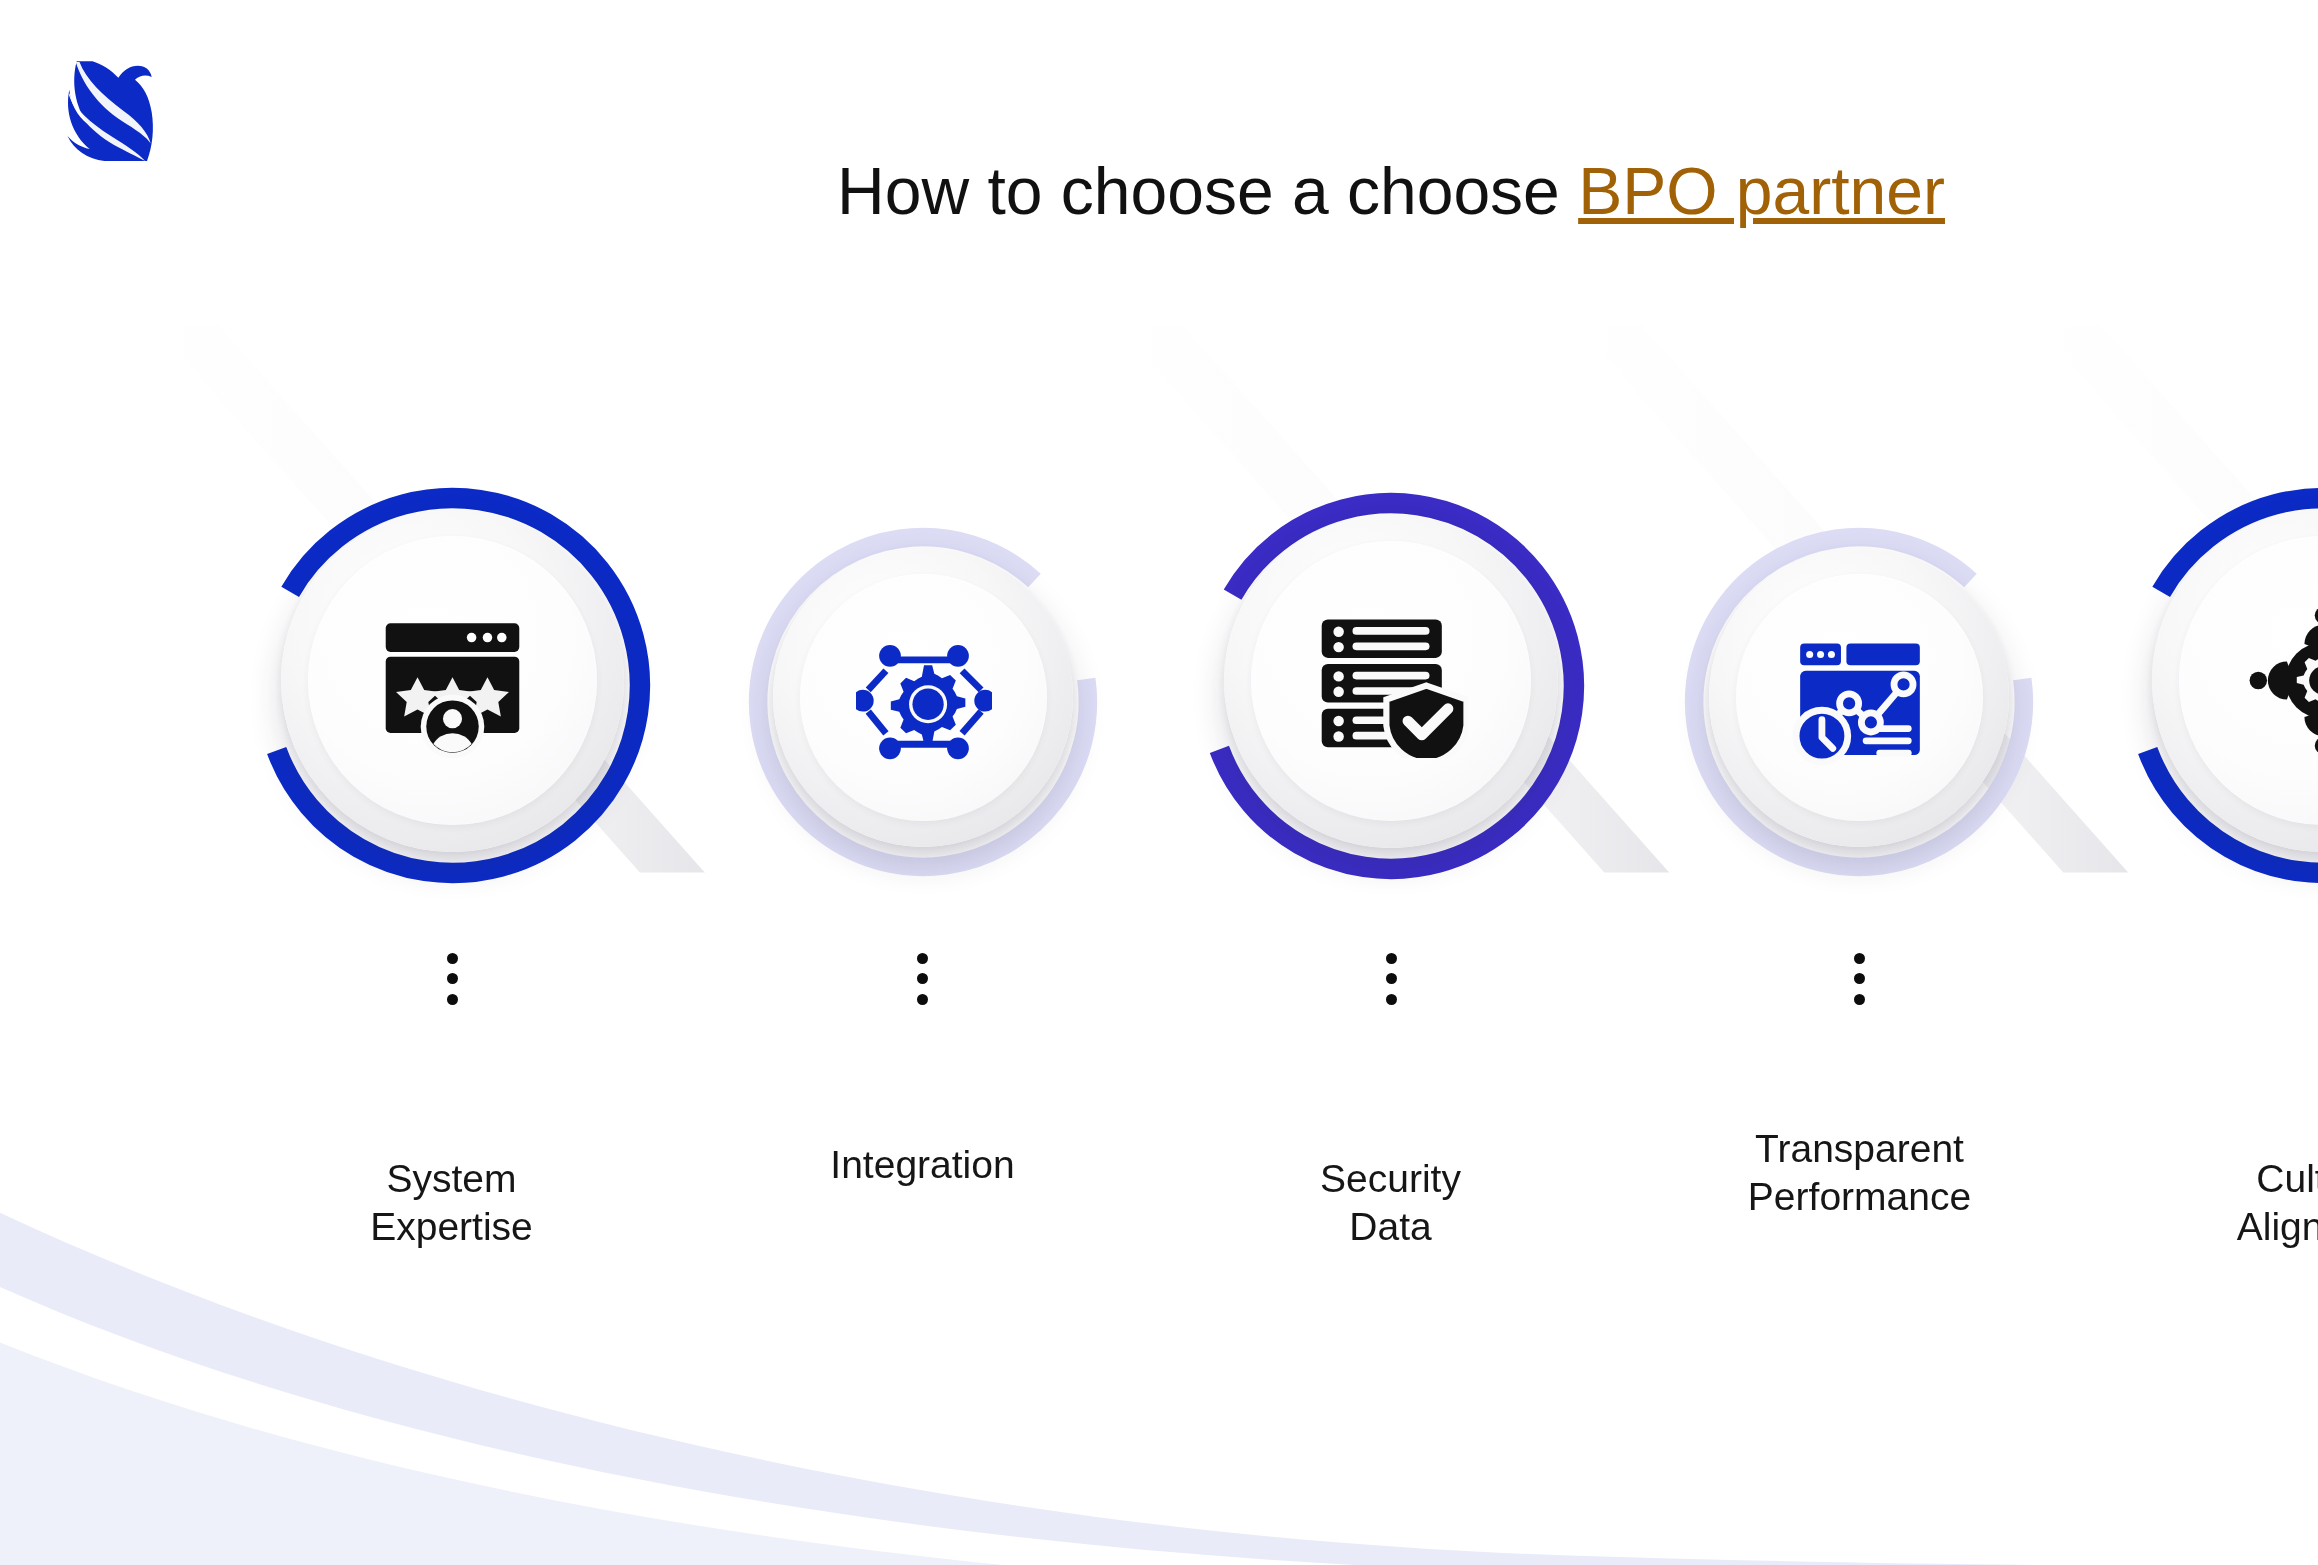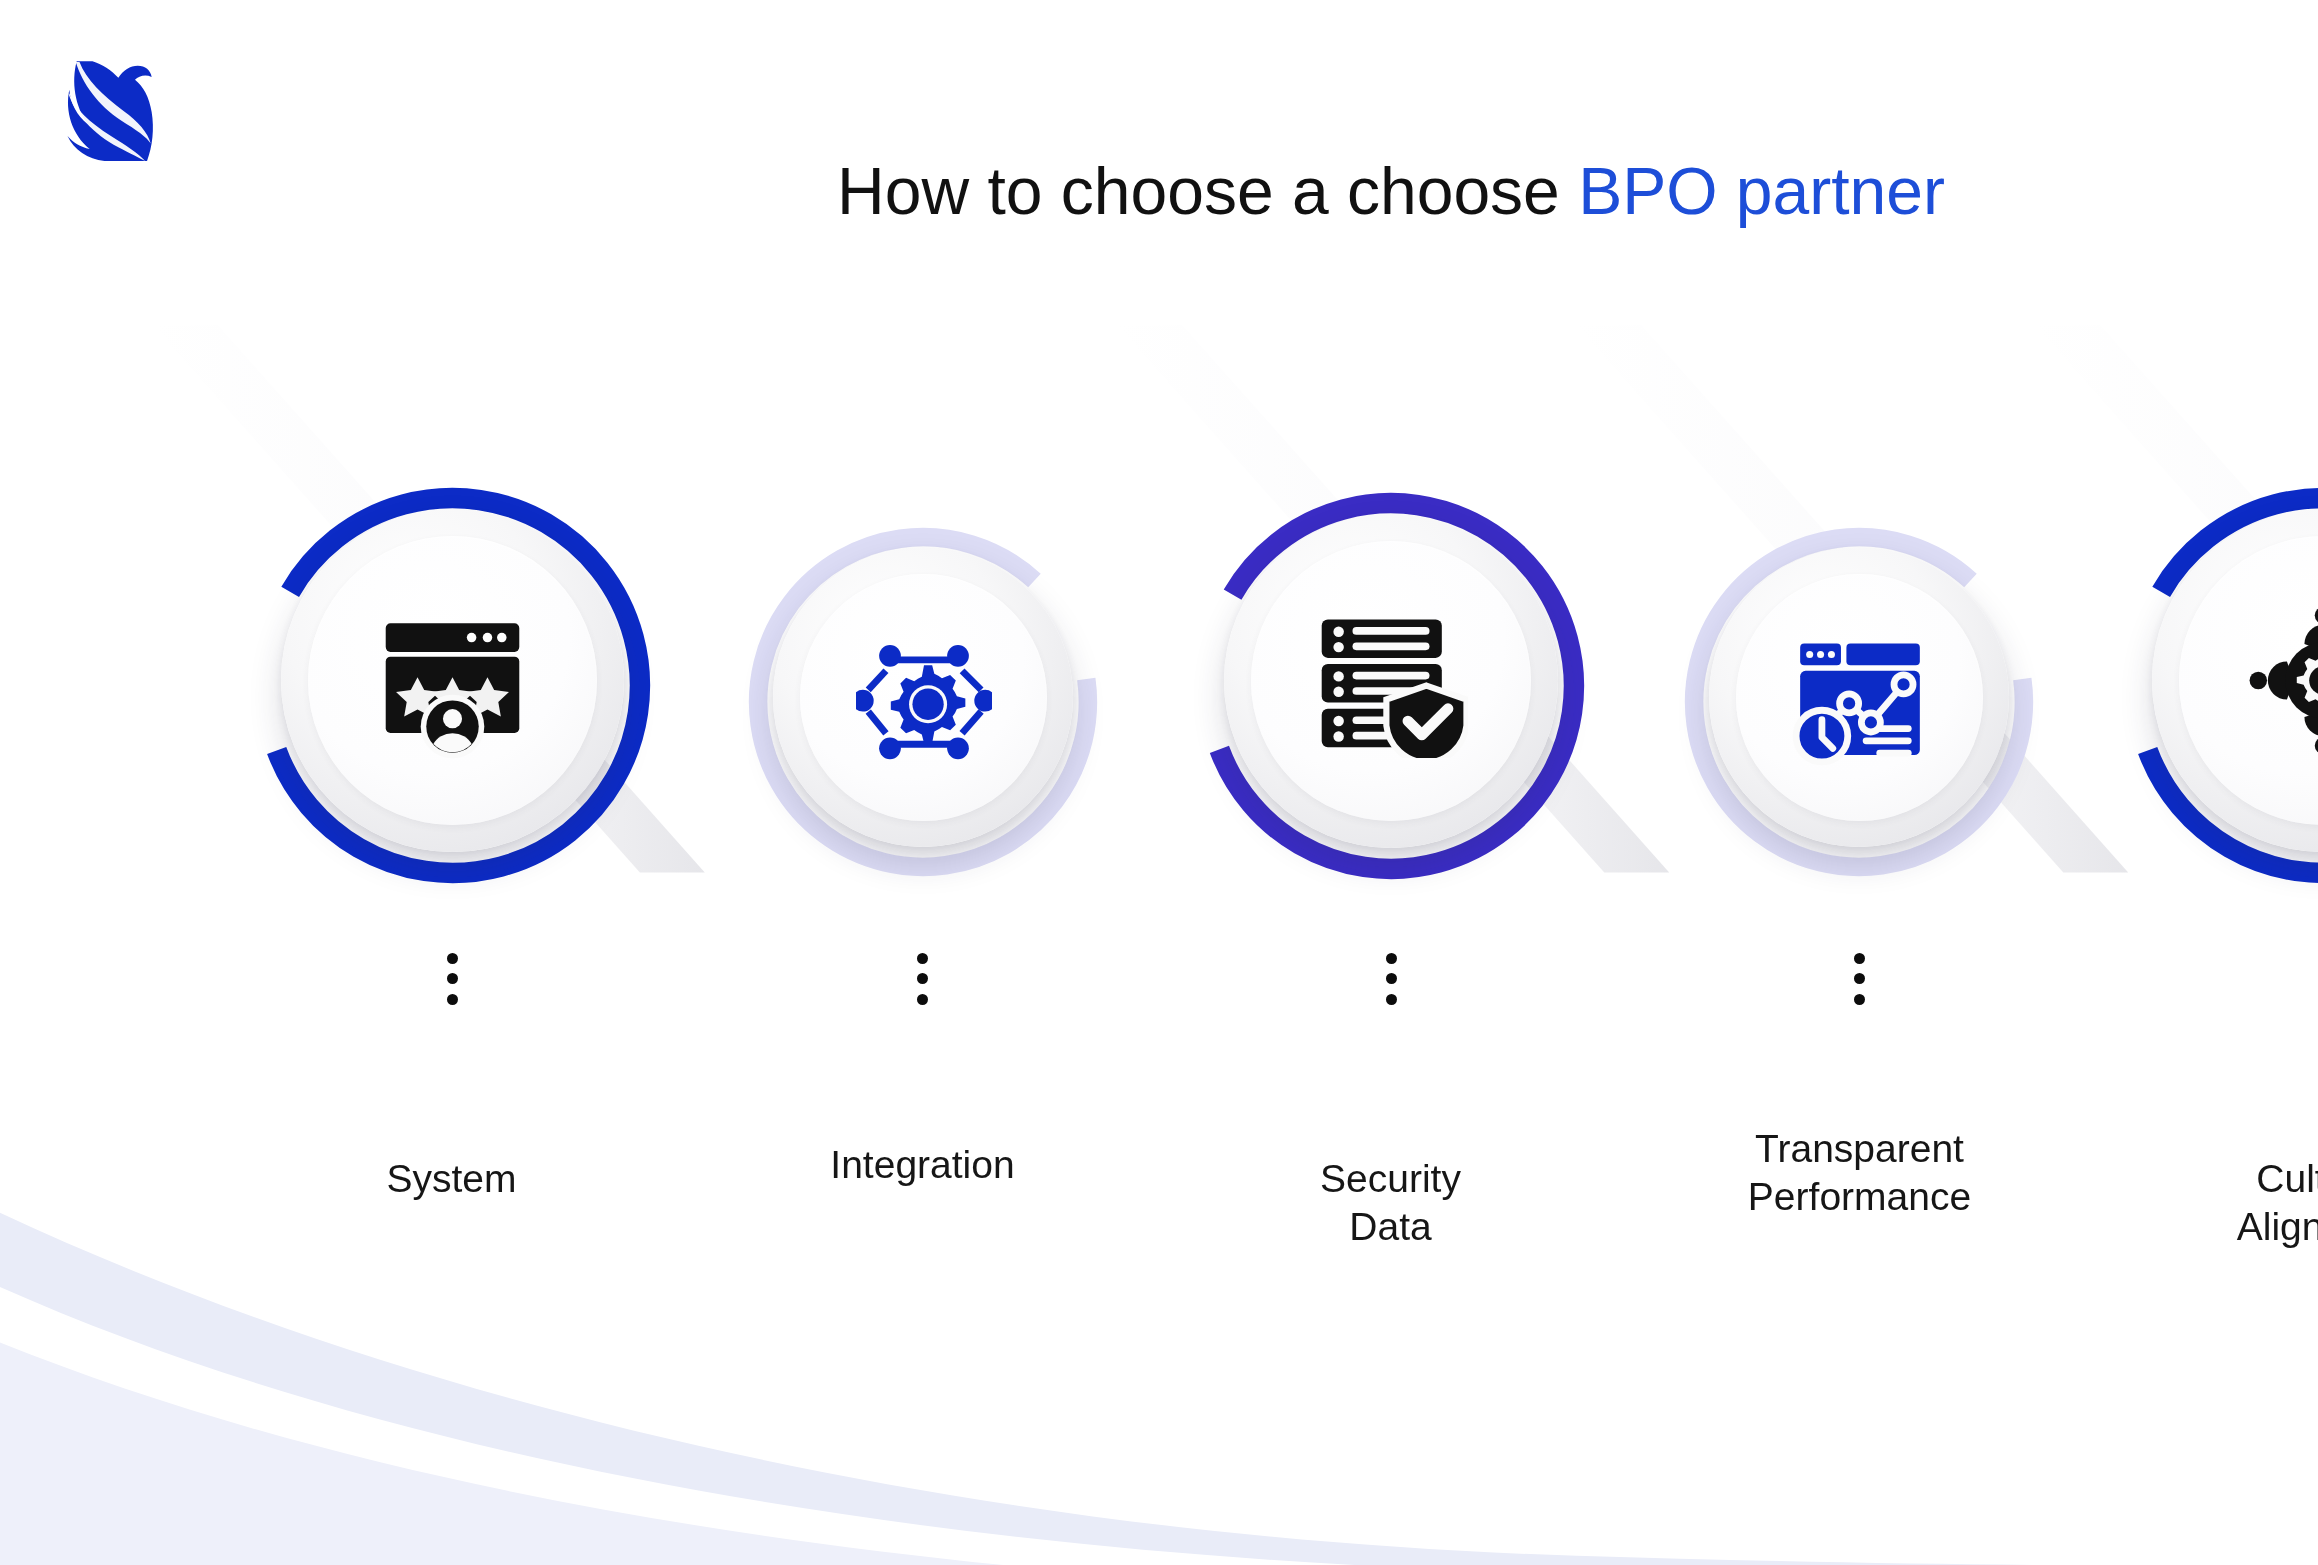--- a/index.html
+++ b/index.html
@@ -19,21 +19,21 @@
 
   
   .title {
     position:absolute; top:153px; left:0; width:2782px;
     text-align:center; z-index:6;
     font-size:66px; font-weight:400; letter-spacing:0px;
     color:#111111; white-space:nowrap;
     font-family:"Liberation Sans", sans-serif;
     font-stretch:condensed;
   }
-  .title .accent { color:#1d4ed8; }
+  .title .accent { color:#a16207;text-decoration:underline; }
 
   
   .ribbons { position:absolute; left:0; top:325px; width:2782px; height:696px; z-index:2; pointer-events:none; }
 
   
   .badges { position:absolute; left:0; top:352px; width:2782px; height:696px; z-index:4; }
 
   .badge { position:absolute; }
   .badge .plate {
     position:absolute; border-radius:50%;
@@ -264,20 +264,21 @@
     <div class="connector" style="left: 2318px; top: 953px;">
       <i></i>
       <i></i>
       <i></i>
     </div>
   </div>
 
 <div class="labels" id="labels">
     <div class="label" style="width: 417px; left: 243px; top: 51px;">
       <span>System</span>
+      <span>Expertise</span>
     </div>
     <div class="label" style="width: 417px; left: 714px; top: 37px;">
       <span>Integration</span>
     </div>
     <div class="label" style="width: 417px; left: 1182px; top: 51px;">
       <span>Security</span>
       <span>Data</span>
     </div>
     <div class="label" style="width: 417px; left: 1651px; top: 21px;">
       <span>Transparent</span>

